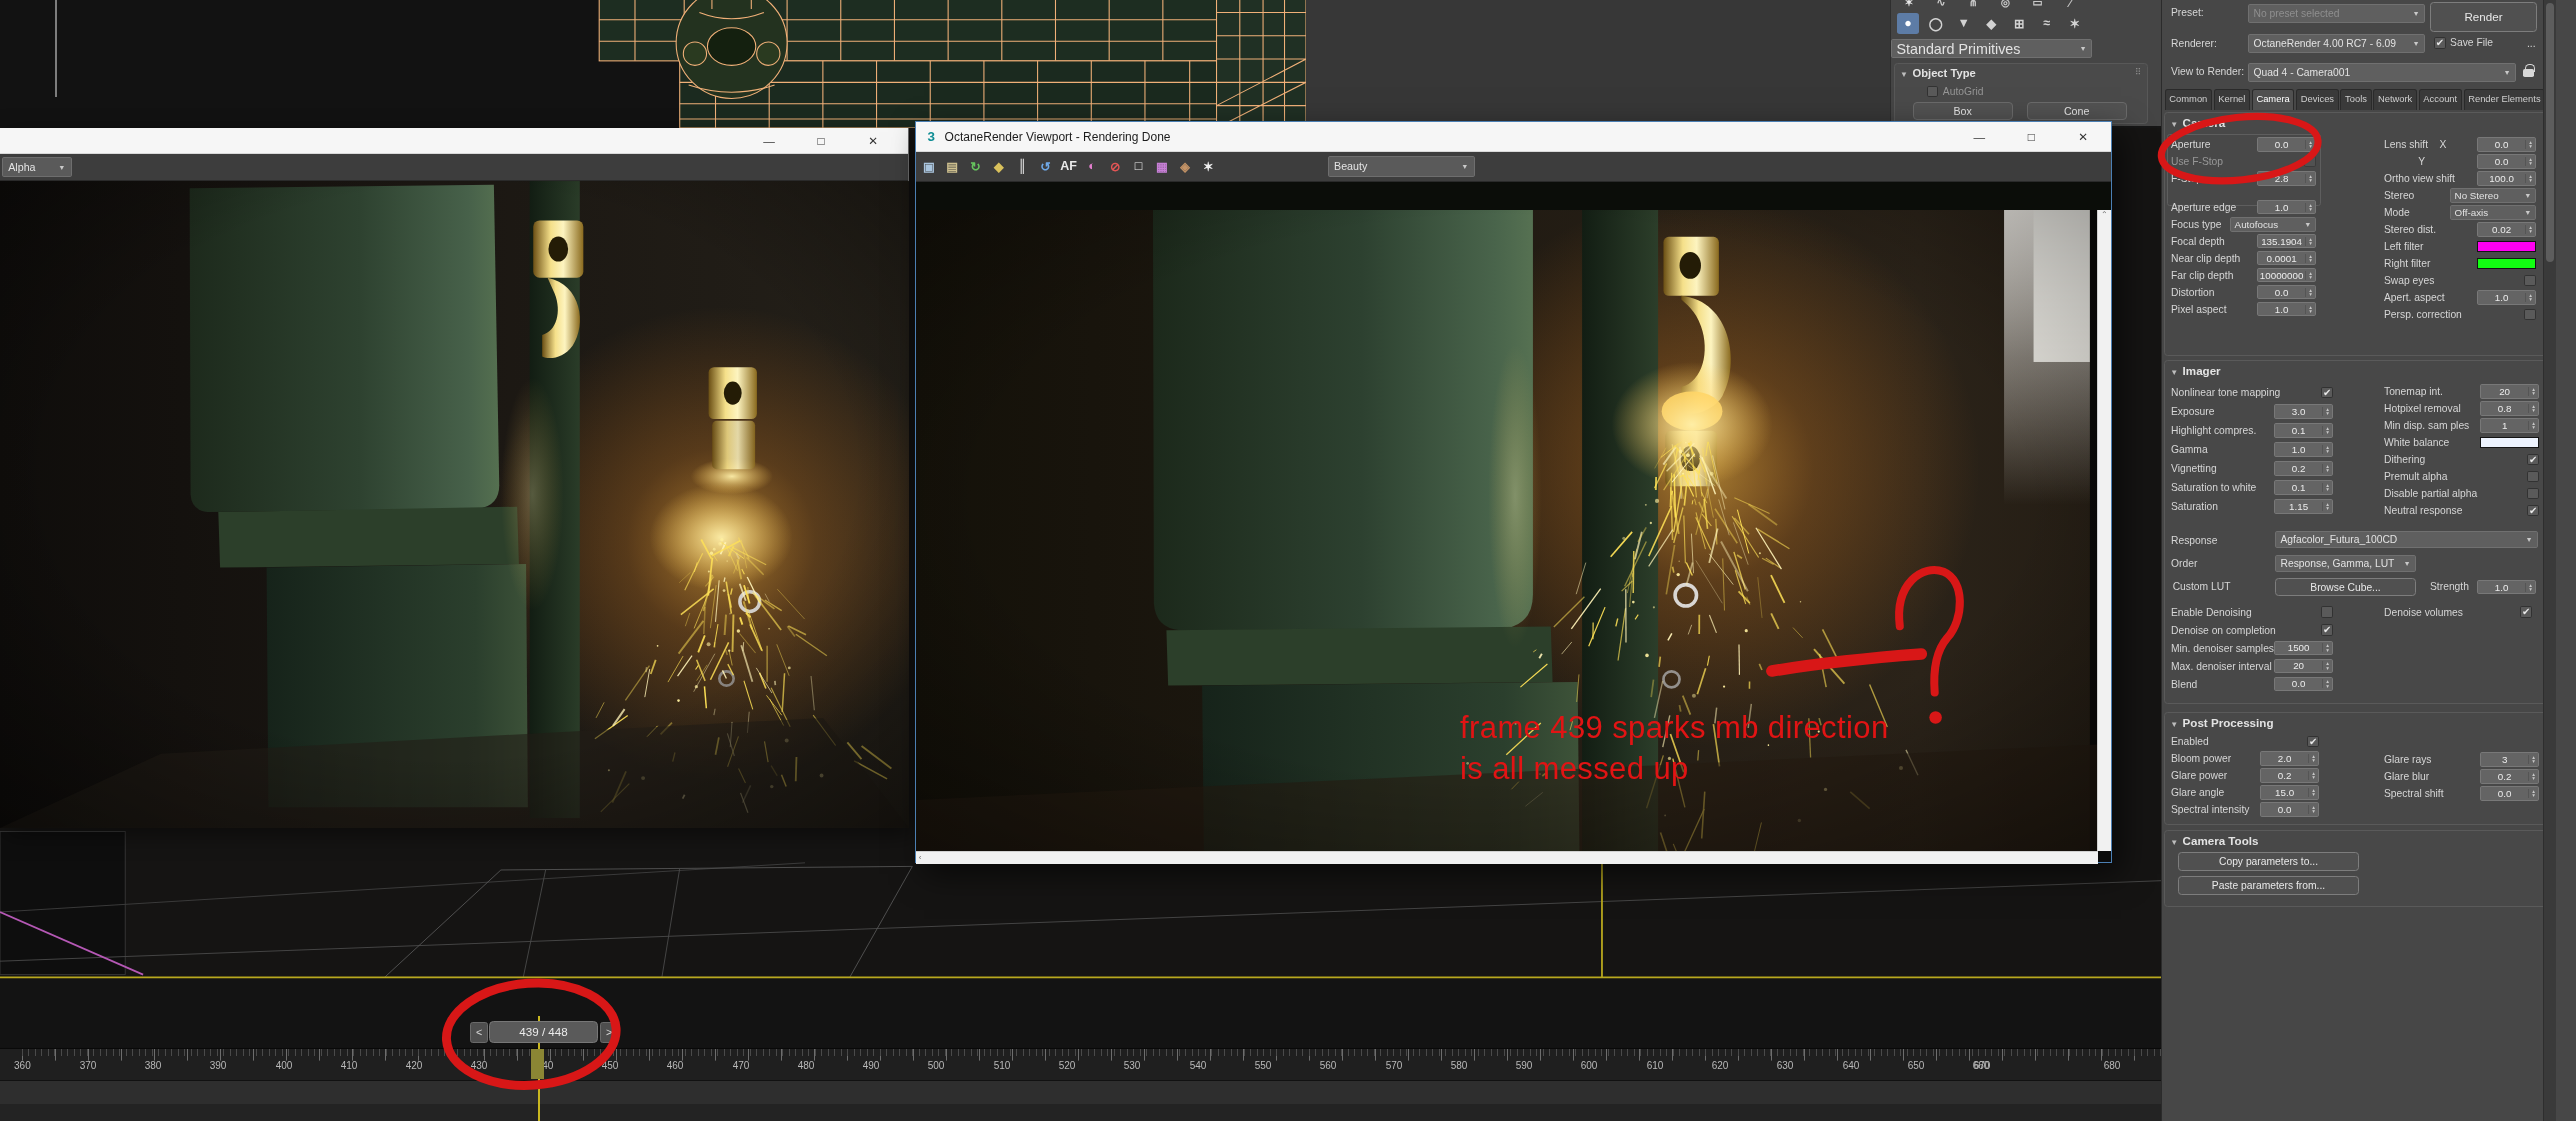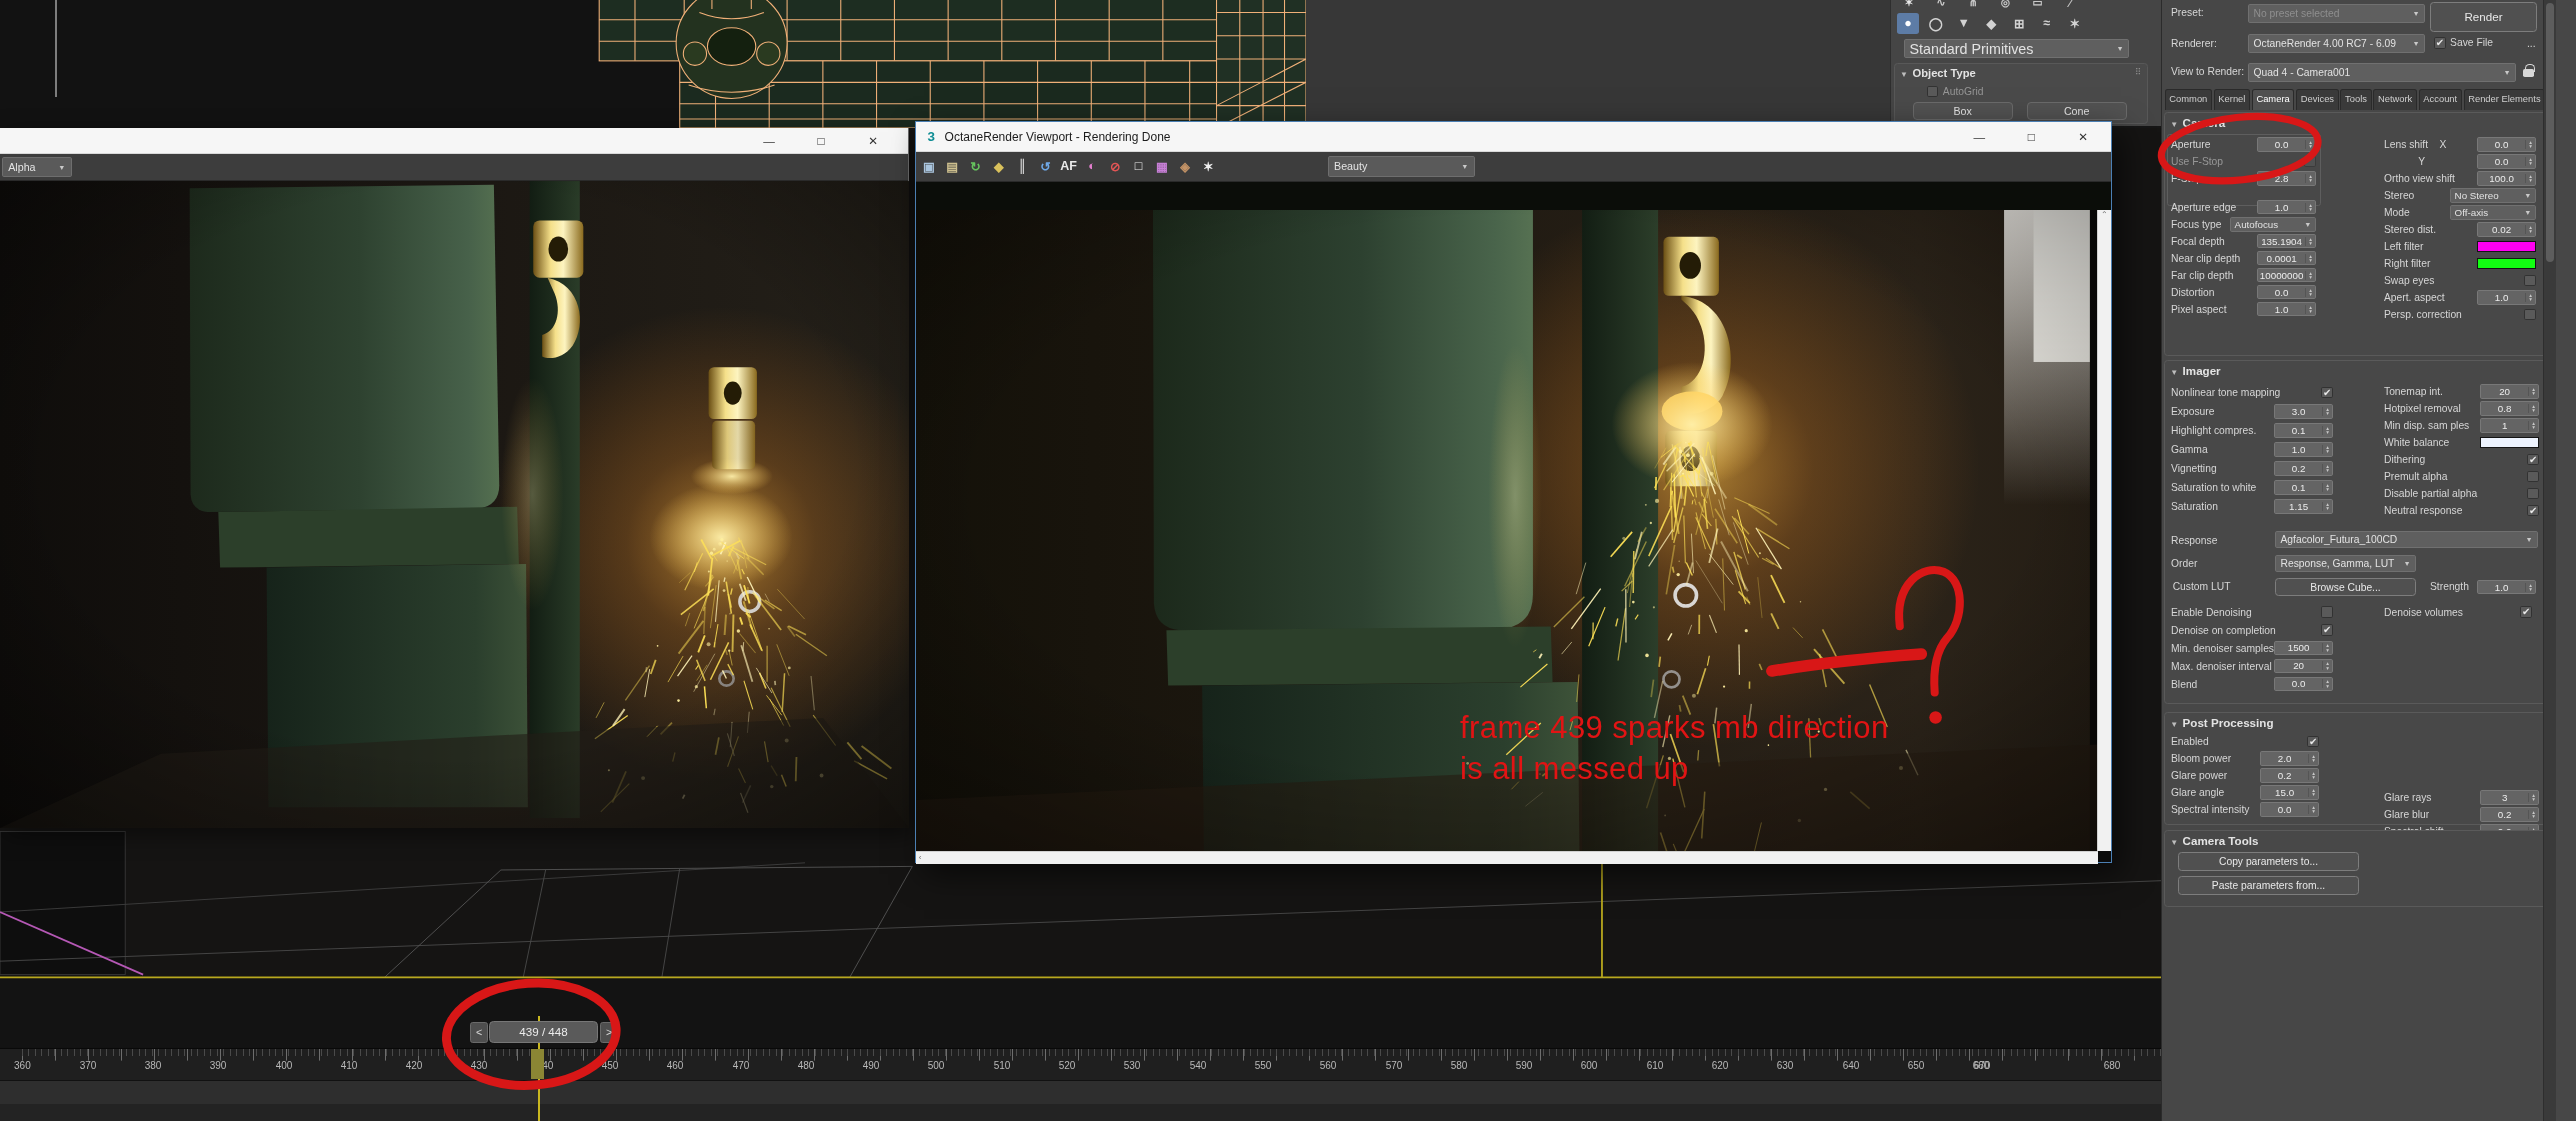--- a/index.html
+++ b/index.html
@@ -51,21 +51,21 @@
   .title-ico{width:16px;height:16px;margin:0 5.4px 0 7.2px;display:flex;align-items:center;justify-content:center;color:#0e8d94;font-weight:bold;font-size:13.4px}
   .title-text{font-size:12px;color:#1c1c1c}
 
   
   #command-panel{left:1890px;top:0;width:271px;height:126px;background:#454545;border-left:0.9px solid #2e2e2e;z-index:2;overflow:hidden}
   #cp-tabs{position:absolute;left:5.4px;top:-5.4px;display:flex;gap:9.8px}
   #cp-tabs .tbi{width:19.7px;height:16px;font-size:10.7px}
   #cp-create{position:absolute;left:3.6px;top:12.5px;display:flex;gap:3.6px}
   #cp-create .tbi{width:21.5px;height:21.5px;font-size:12.5px;color:#d2d2d2}
   #cp-create .tbi.active{background:#5d7ca6;color:#fff}
-  #cp-cat{left:13px;top:39px;width:225px;height:19px}
+  #cp-cat{left:0;top:39px;width:201px;height:19px}
   .cp-rollout{position:absolute;left:2.7px;top:63px;width:254px;height:61px;border:0.9px solid #585858;border-radius:3.6px;background:#4a4a4a}
   .ro-head{position:absolute;left:5.4px;top:2.7px;font-size:11.2px;font-weight:bold;color:#e3e3e3}
   .ro-arrow{color:#bdbdbd;font-size:8px;margin-right:4.5px}
   .ro-grip{position:absolute;right:5.4px;top:2.7px;color:#8b8b8b;font-size:9px}
   .cpbtn{position:absolute;height:18px;background:#525252;border:0.9px solid #6a6a6a;border-radius:4px;color:#e4e4e4;font-size:10.7px;display:flex;align-items:center;justify-content:center}
   .cp-check{display:flex;align-items:center;gap:4.5px;position:absolute;color:#969696;font-size:10.3px}
   .pcheck{width:11.6px;height:11.6px;background:#5a5a5a;border:0.9px solid #323232;border-radius:1.8px;color:#eaeaea;font-size:9.8px;line-height:9.8px;text-align:center;flex:none}
 
   
   #render-setup{left:2161px;top:0;width:415px;height:1122px;background:#474747;border-left:1.8px solid #2b2b2b;z-index:6;font-size:10.3px;color:#dcdcdc}
@@ -90,21 +90,21 @@
   .pswatch{width:59px;height:11.6px;border:0.9px solid #141414;flex:none}
   .rowsbox{position:absolute}
   #cam-l{left:9px;top:136px;width:145px}
   #cam-l .prow:nth-child(4){margin-top:11.6px}
   #cam-r{left:222px;top:136px;width:152px}
   #img-l{left:9px;top:383px;width:162px;--rh:19px}
   #img-r{left:222px;top:383px;width:155px}
   #den-l{left:9px;top:603px;width:162px;--rh:18px}
   #den-r{left:222px;top:603px;width:148px;--rh:18px}
   #post-l{left:9px;top:733px;width:148px}
-  #post-r{left:222px;top:789px;width:155px}
+  #post-r{left:222px;top:751px;width:155px}
   .lockico{position:absolute;width:14.3px;height:14.3px}
   .lockico:before{content:"";position:absolute;left:2.7px;top:0;width:8px;height:7.2px;border:1.8px solid #d8d8d8;border-bottom:none;border-radius:4.5px 4.5px 0 0}
   .lockico:after{content:"";position:absolute;left:0.9px;top:5.4px;width:11.6px;height:8px;background:#d8d8d8;border-radius:1.8px}
   #rs-scroll{position:absolute;left:381px;top:0;width:12.5px;height:1122px;background:#3a3a3a;border-left:0.9px solid #2e2e2e}
   #rs-thumb{position:absolute;left:1.8px;top:2.7px;width:8px;height:259px;background:#5d5d5d;border-radius:4.5px}
 
   
   #anno-svg{left:0;top:0;width:2576px;height:1122px;z-index:10;pointer-events:none}
   .rednote{position:absolute;z-index:11;color:#e11414;font-size:33px;letter-spacing:0.4px;pointer-events:none;white-space:pre}
   #right-note{font-size:31px;line-height:41px}

